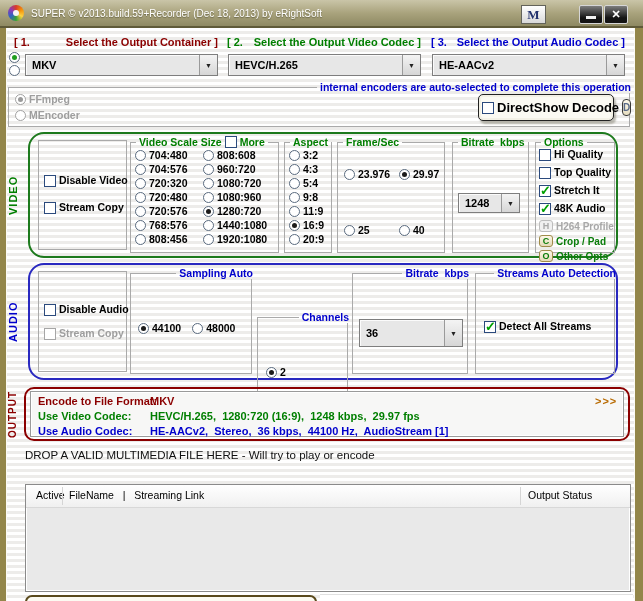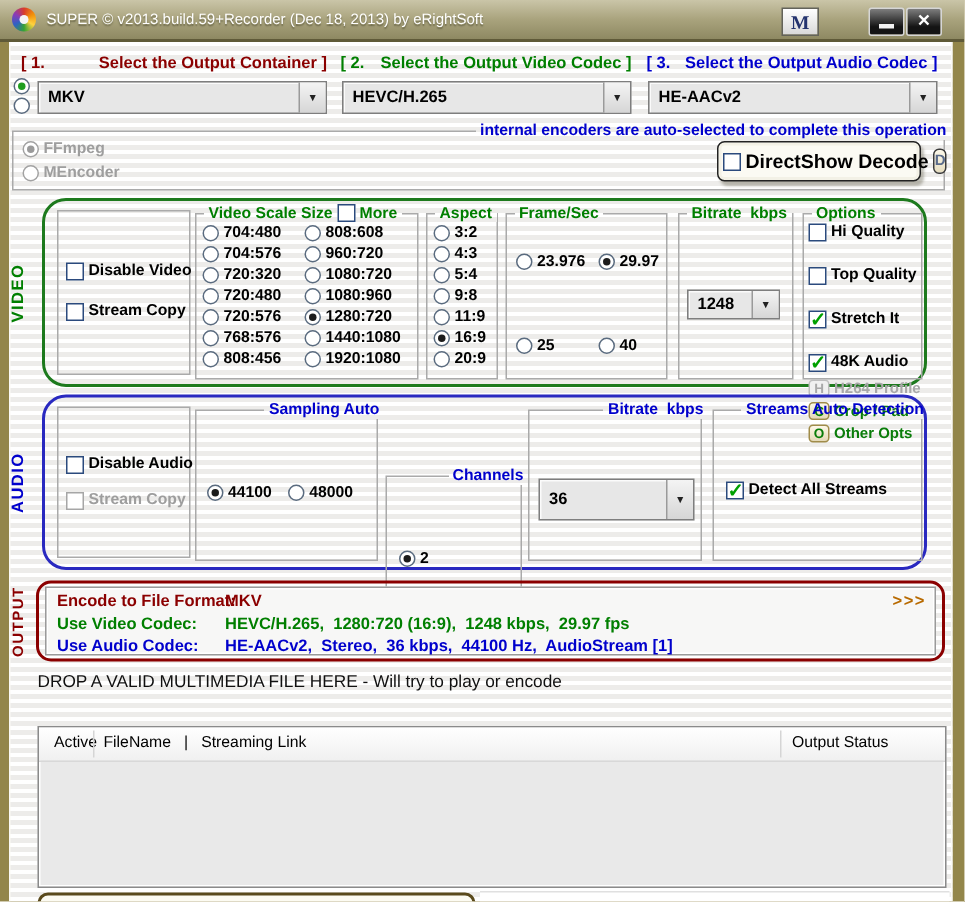--- a/index.html
+++ b/index.html
@@ -282,21 +282,21 @@
   <fieldset style="left:452px;top:136px;width:73px;height:117px;">
     <legend class="lg-green">Bitrate  kbps</legend>
     <div class="dd" style="left:5px;top:45px;width:62px;height:20px;">
       <span class="val">1248</span>
       <span class="arrow-btn">▼</span>
     </div>
   </fieldset>
 
   <fieldset style="left:535px;top:136px;width:77px;height:117px;">
     <legend class="lg-green">Options</legend>
-    <div style="padding:1px 0 0 3px;display:flex;flex-direction:column;gap:15px;">
+    <div style="padding:1px 0 0 3px;display:flex;flex-direction:column;gap:4px;">
         <label class="opt">
           <span class="cb"></span>
           <span class="ol">Hi Quality</span>
         </label>
         <label class="opt">
           <span class="cb"></span>
           <span class="ol">Top Quality</span>
         </label>
         <label class="opt">
           <span class="cb on"></span>

